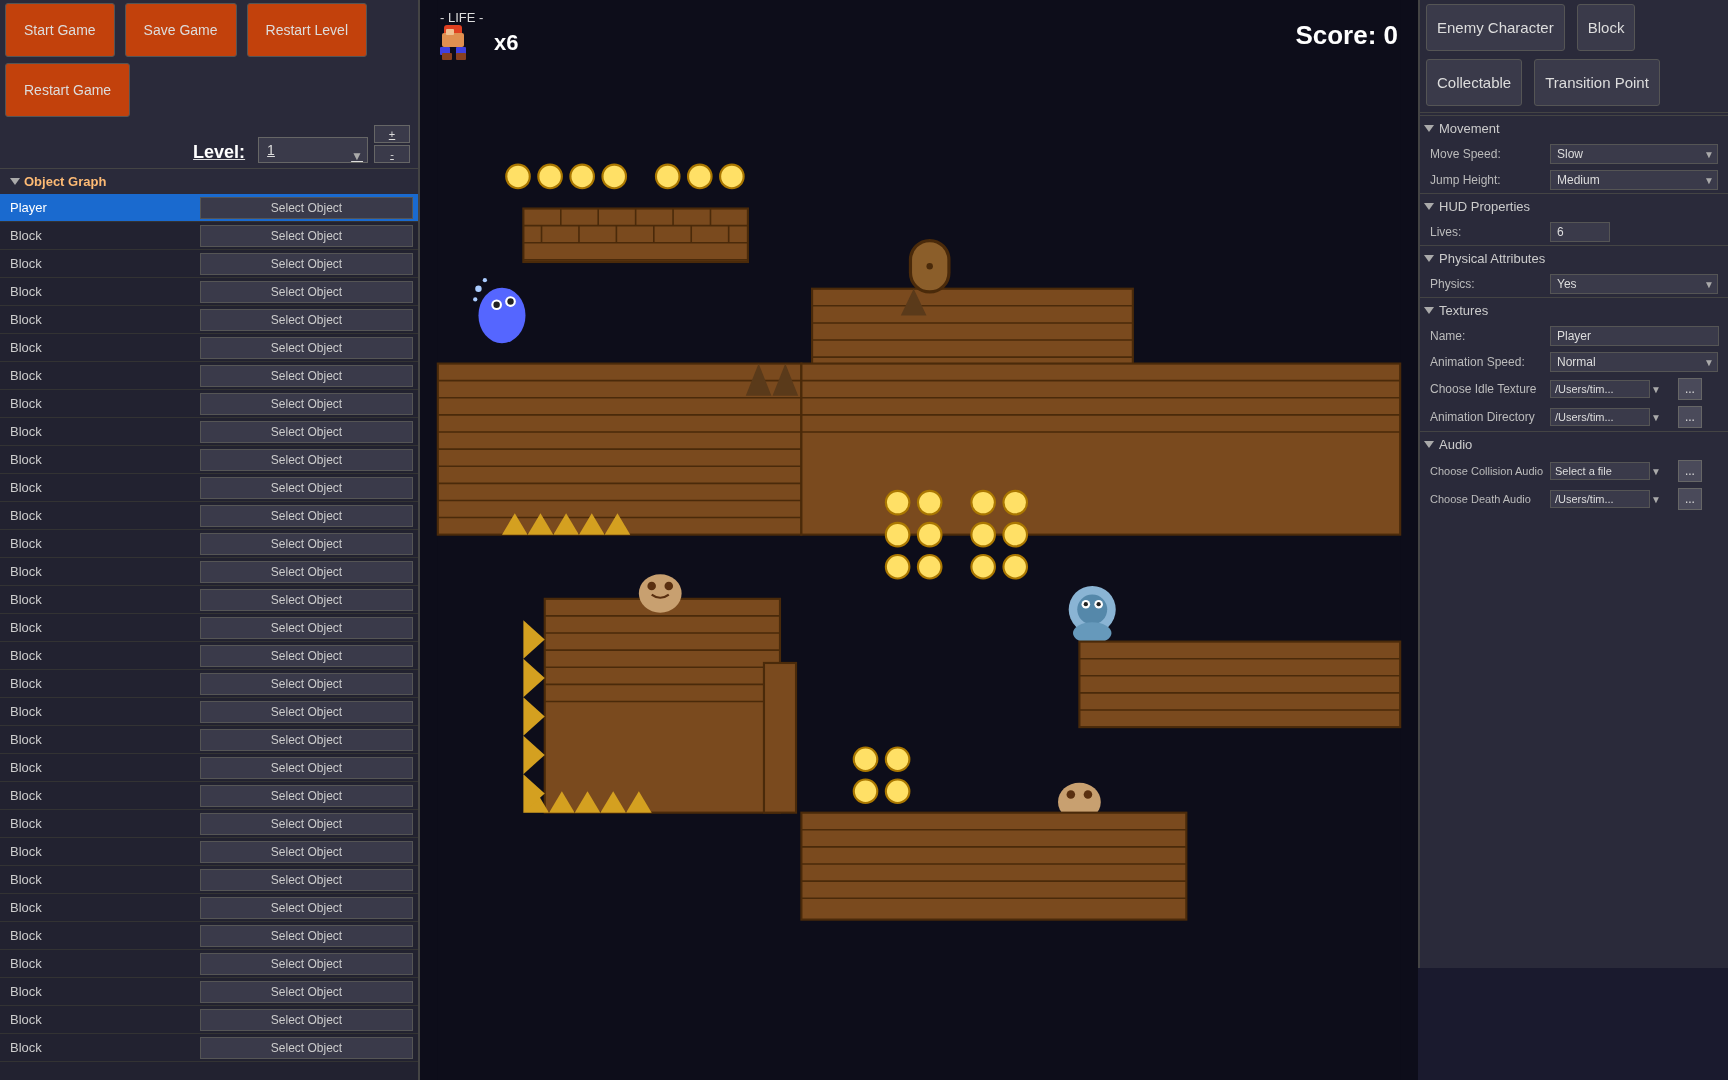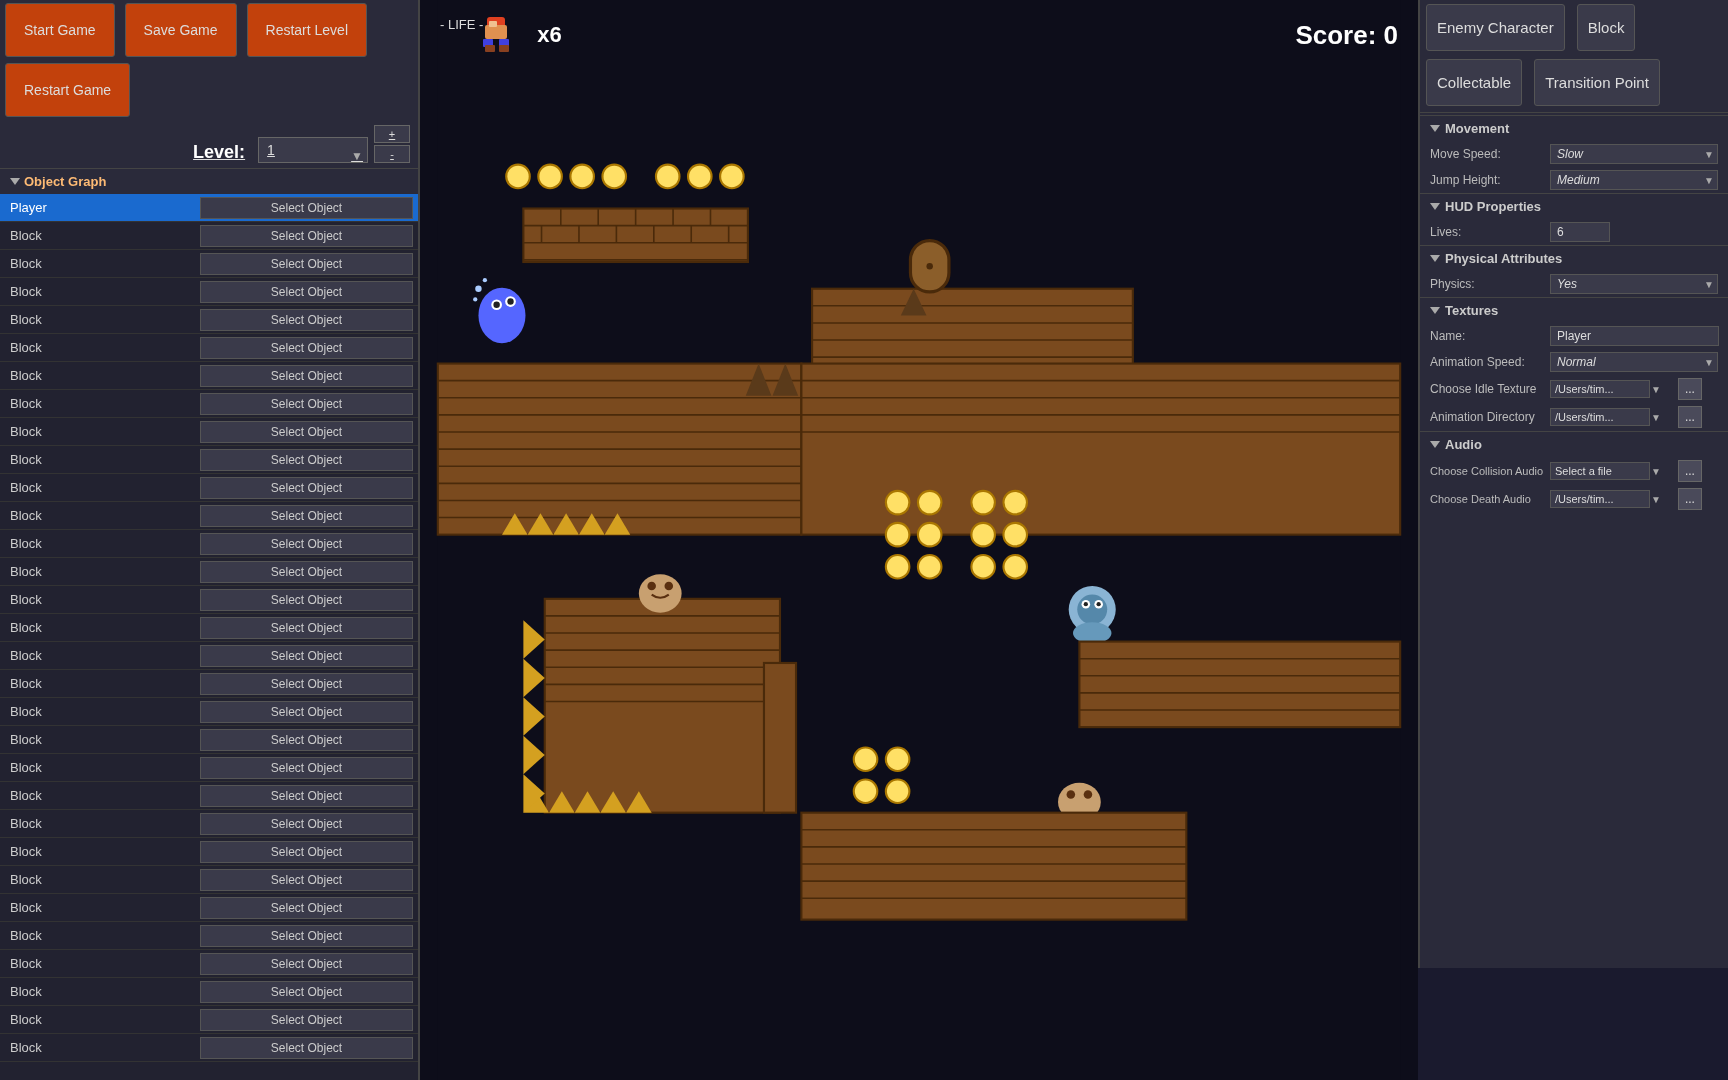--- a/index.html
+++ b/index.html
@@ -140,21 +140,21 @@
       position: absolute;
       top: 0; left: 0; right: 0;
       height: 70px;
       display: flex;
       align-items: center;
       padding: 5px 20px;
       z-index: 10;
     }
     #life-section {
       display: flex;
-      flex-direction: row;
+      flex-direction: column;
       align-items: flex-start;
     }
     #life-count-row {
       display: flex;
       align-items: center;
       gap: 8px;
     }
 
     
     #right-panel {
@@ -178,23 +178,23 @@
       padding: 14px 10px;
       font-size: 15px;
       cursor: pointer;
       text-align: center;
       margin: 4px 6px;
       border-radius: 3px;
     }
 
     .section-header {
       background: #2a2a3a;
-      padding: 5px 10px;
+      padding: 5px 4px;
       font-size: 13px;
-      font-weight: bold;
+      font-weight: normal;
       color: #ccc;
       display: flex;
       align-items: center;
       gap: 5px;
       border-top: 1px solid #444;
     }
 
     .property-row {
       display: flex;
       align-items: center;
@@ -223,21 +223,20 @@
     }
     .select-wrapper select {
       width: 100%;
       background: #3a3a4a;
       border: 1px solid #555;
       color: #ddd;
       padding: 2px 20px 2px 6px;
       font-size: 12px;
       appearance: none;
       cursor: pointer;
-      font-style: italic;
     }
     .select-arrow {
       position: absolute;
       right: 4px;
       pointer-events: none;
       font-size: 10px;
       color: #aaa;
     }
     .path-row {
       display: flex;

